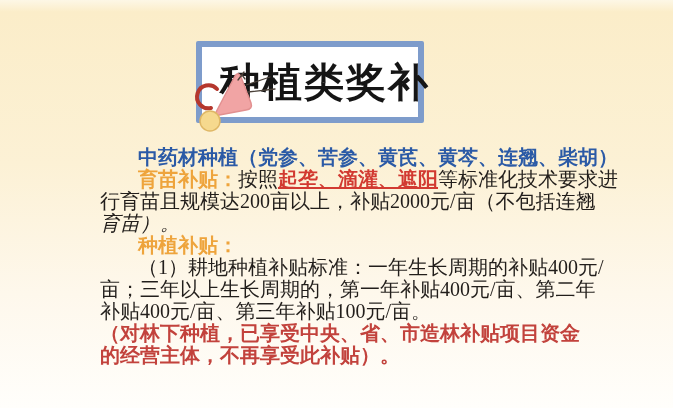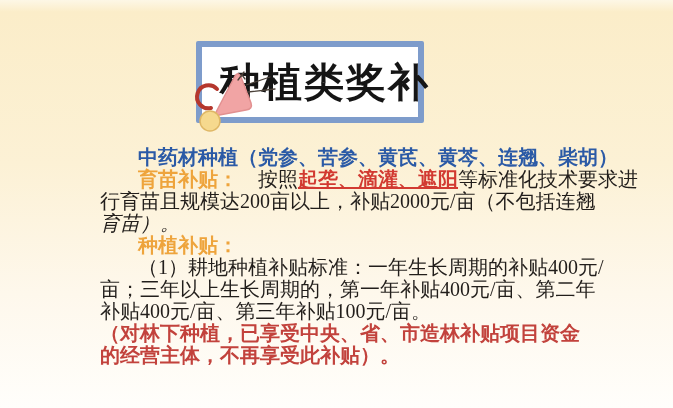--- a/index.html
+++ b/index.html
@@ -49,21 +49,21 @@
 
     <path d="M24,54 L45,14 Q48,9 51,15 L61,41 Q63,47 56,48 Z" fill="#F1A4A4" stroke="#E29090" stroke-width="1.5" stroke-linejoin="round"></path>
 
     <path d="M48,18 L54,10 M52,13 L55,17 M56,23 L80,15 M58,30 L85,27" fill="none" stroke="#4A4038" stroke-width="1.3" stroke-linecap="round"></path>
 
     <circle cx="20" cy="59" r="10" fill="#F6D98E" stroke="#DFB765" stroke-width="1.5"></circle>
   </svg>
 
   <div class="body-text">
       <div class="line indent"><span class="seg-bold" style="color: rgb(43, 90, 166);">中药材种植（党参、苦参、黄芪、黄芩、连翘、柴胡）</span></div>
-      <div class="line indent"><span class="seg-bold" style="color: rgb(238, 164, 60);">育苗补贴：</span><span style="color: rgb(34, 30, 27); margin-left: 20px;">按照</span><span class="seg-bold" style="color: rgb(210, 58, 49); text-decoration: underline;">起垄、滴灌、遮阳</span><span style="color: rgb(34, 30, 27);">等标准化技术要求进</span></div>
+      <div class="line indent"><span class="seg-bold" style="color: rgb(238, 164, 60);">育苗补贴：</span><span style="color: rgb(34, 30, 27);">按照</span><span class="seg-bold" style="color: rgb(210, 58, 49); text-decoration: underline;">起垄、滴灌、遮阳</span><span style="color: rgb(34, 30, 27);">等标准化技术要求进</span></div>
       <div class="line"><span style="color: rgb(34, 30, 27);">行育苗且规模达200亩以上，补贴2000元/亩（不包括连翘</span></div>
       <div class="line"><span style="color: rgb(34, 30, 27); font-style: italic;">育苗）。</span></div>
       <div class="line indent"><span class="seg-bold" style="color: rgb(238, 164, 60);">种植补贴：</span></div>
       <div class="line indent"><span style="color: rgb(34, 30, 27); margin-top: 44px;">（1）耕地种植补贴标准：一年生长周期的补贴400元/</span></div>
       <div class="line"><span style="color: rgb(34, 30, 27);">亩；三年以上生长周期的，第一年补贴400元/亩、第二年</span></div>
       <div class="line"><span style="color: rgb(34, 30, 27);">补贴400元/亩、第三年补贴100元/亩。</span></div>
       <div class="line"><span class="seg-bold" style="color: rgb(194, 66, 60);">（对林下种植，已享受中央、省、市造林补贴项目资金</span></div>
       <div class="line"><span class="seg-bold" style="color: rgb(194, 66, 60); margin-top: 48px;">的经营主体，不再享受此补贴）。</span></div>
     </div>
 

